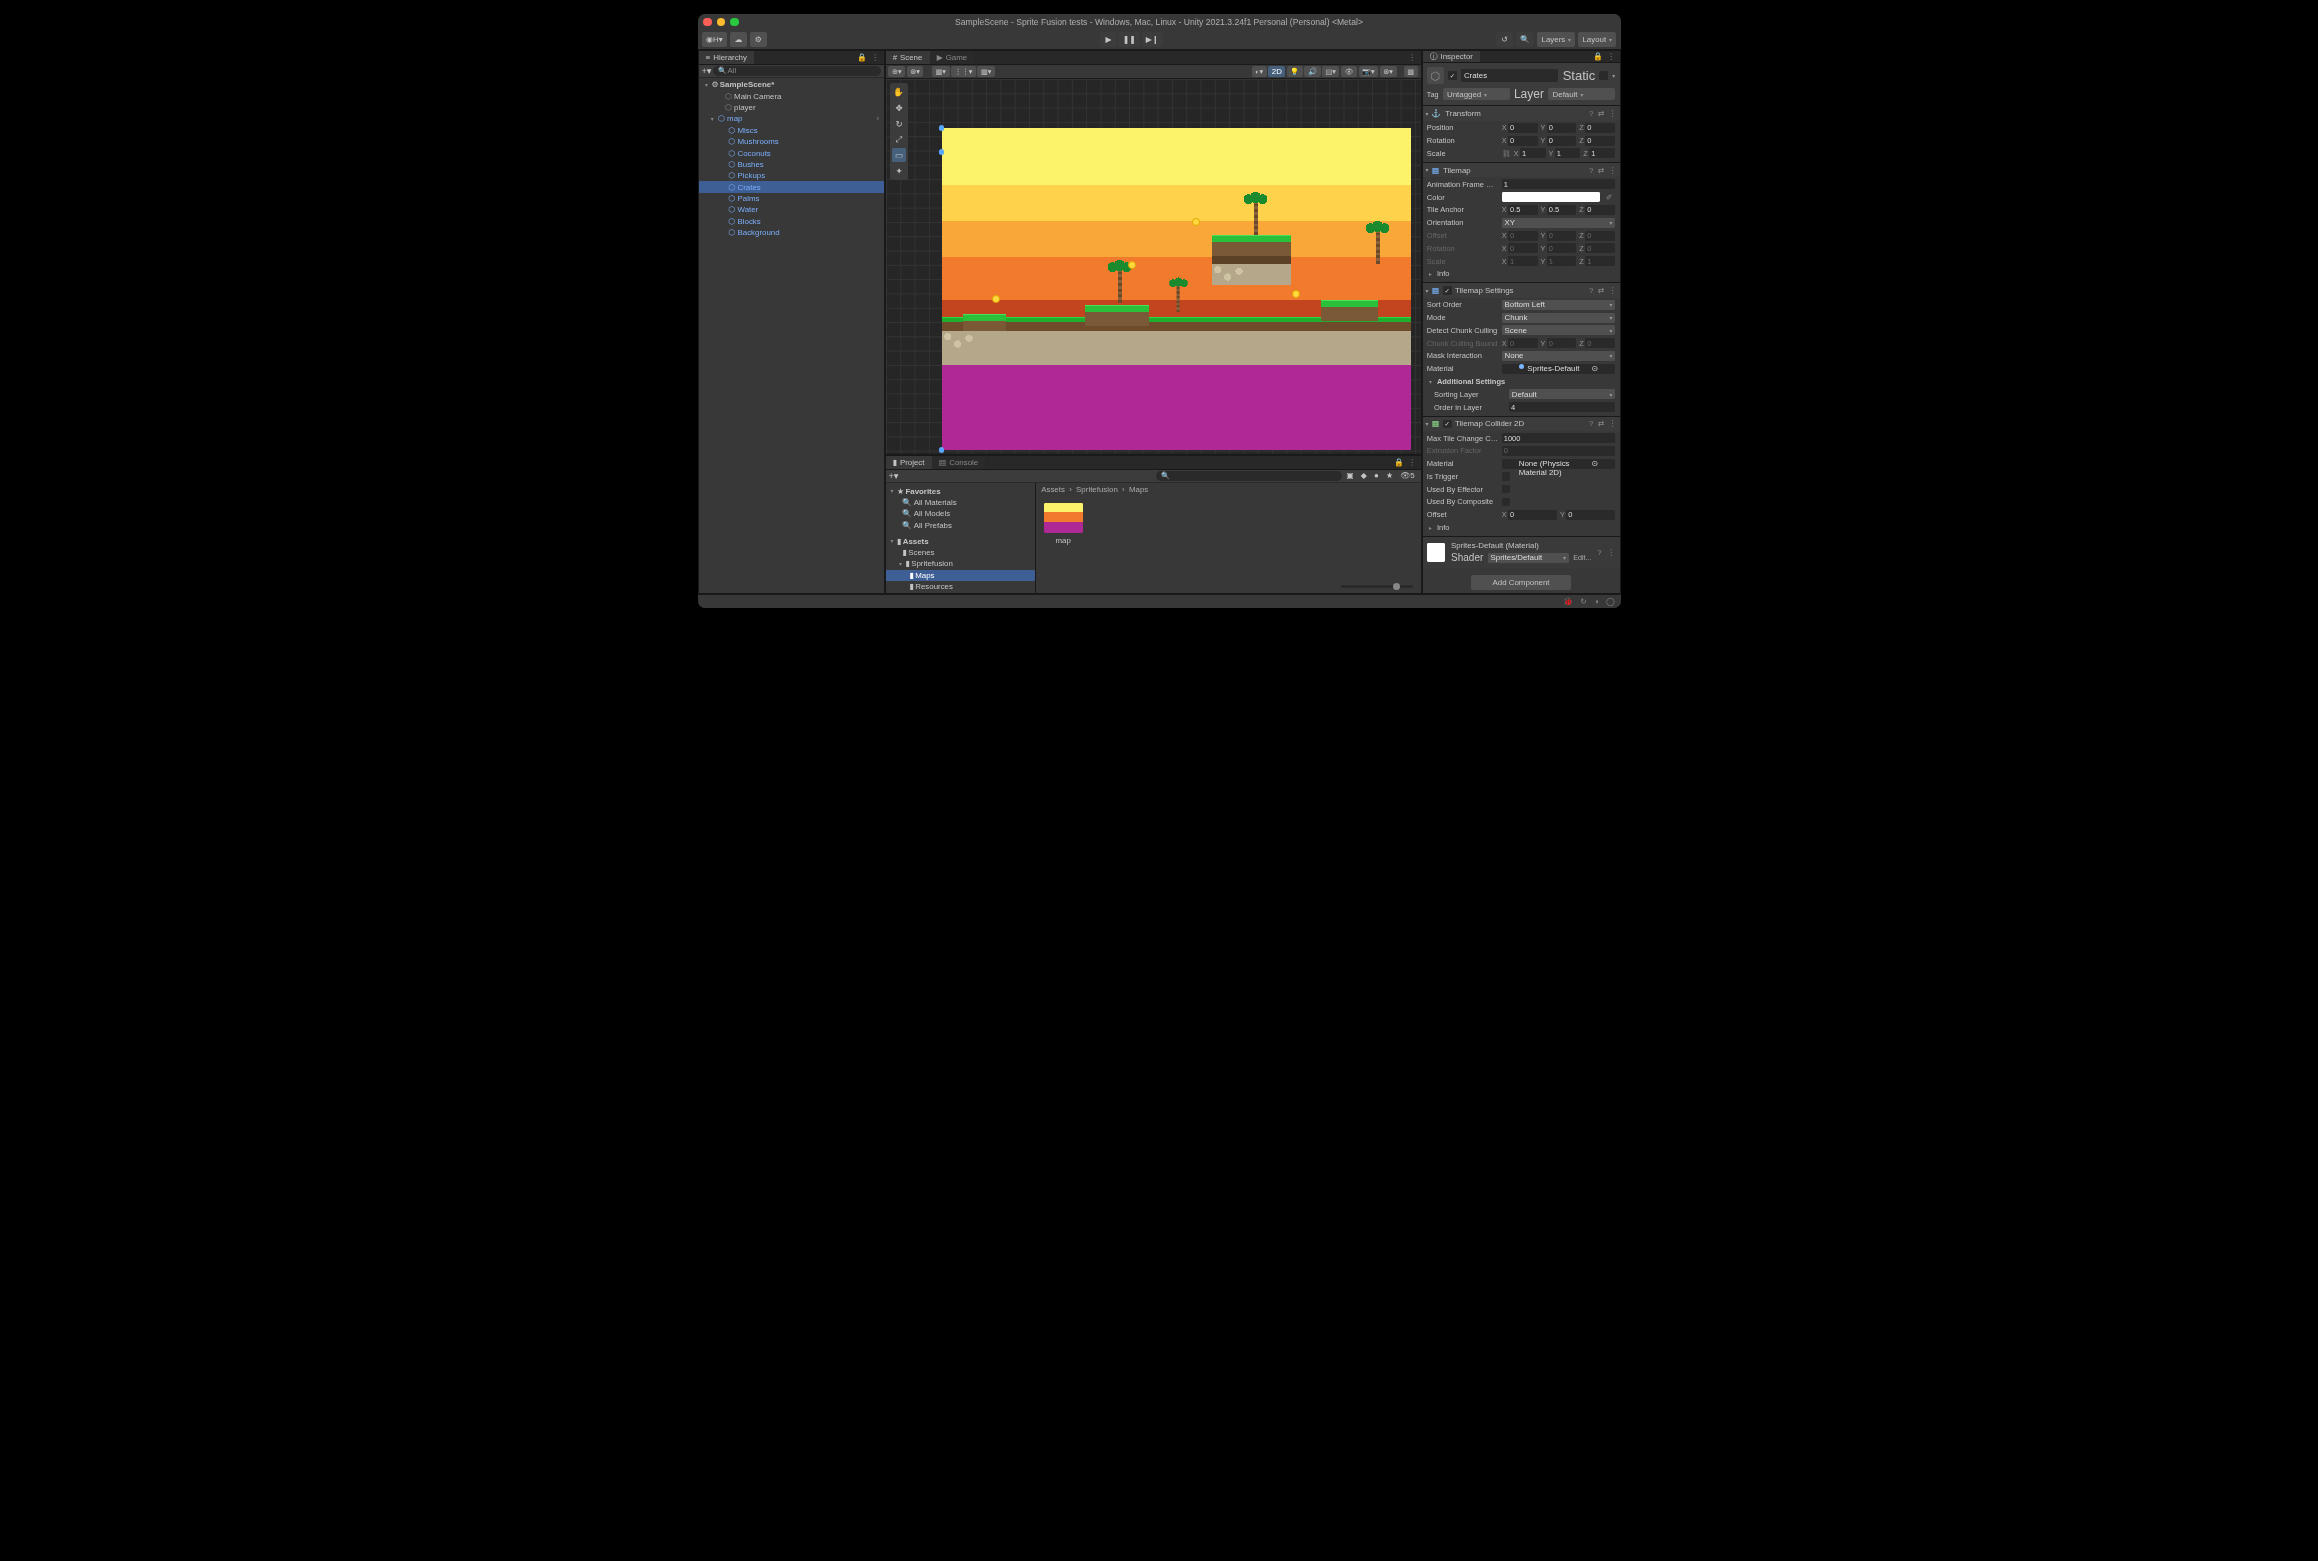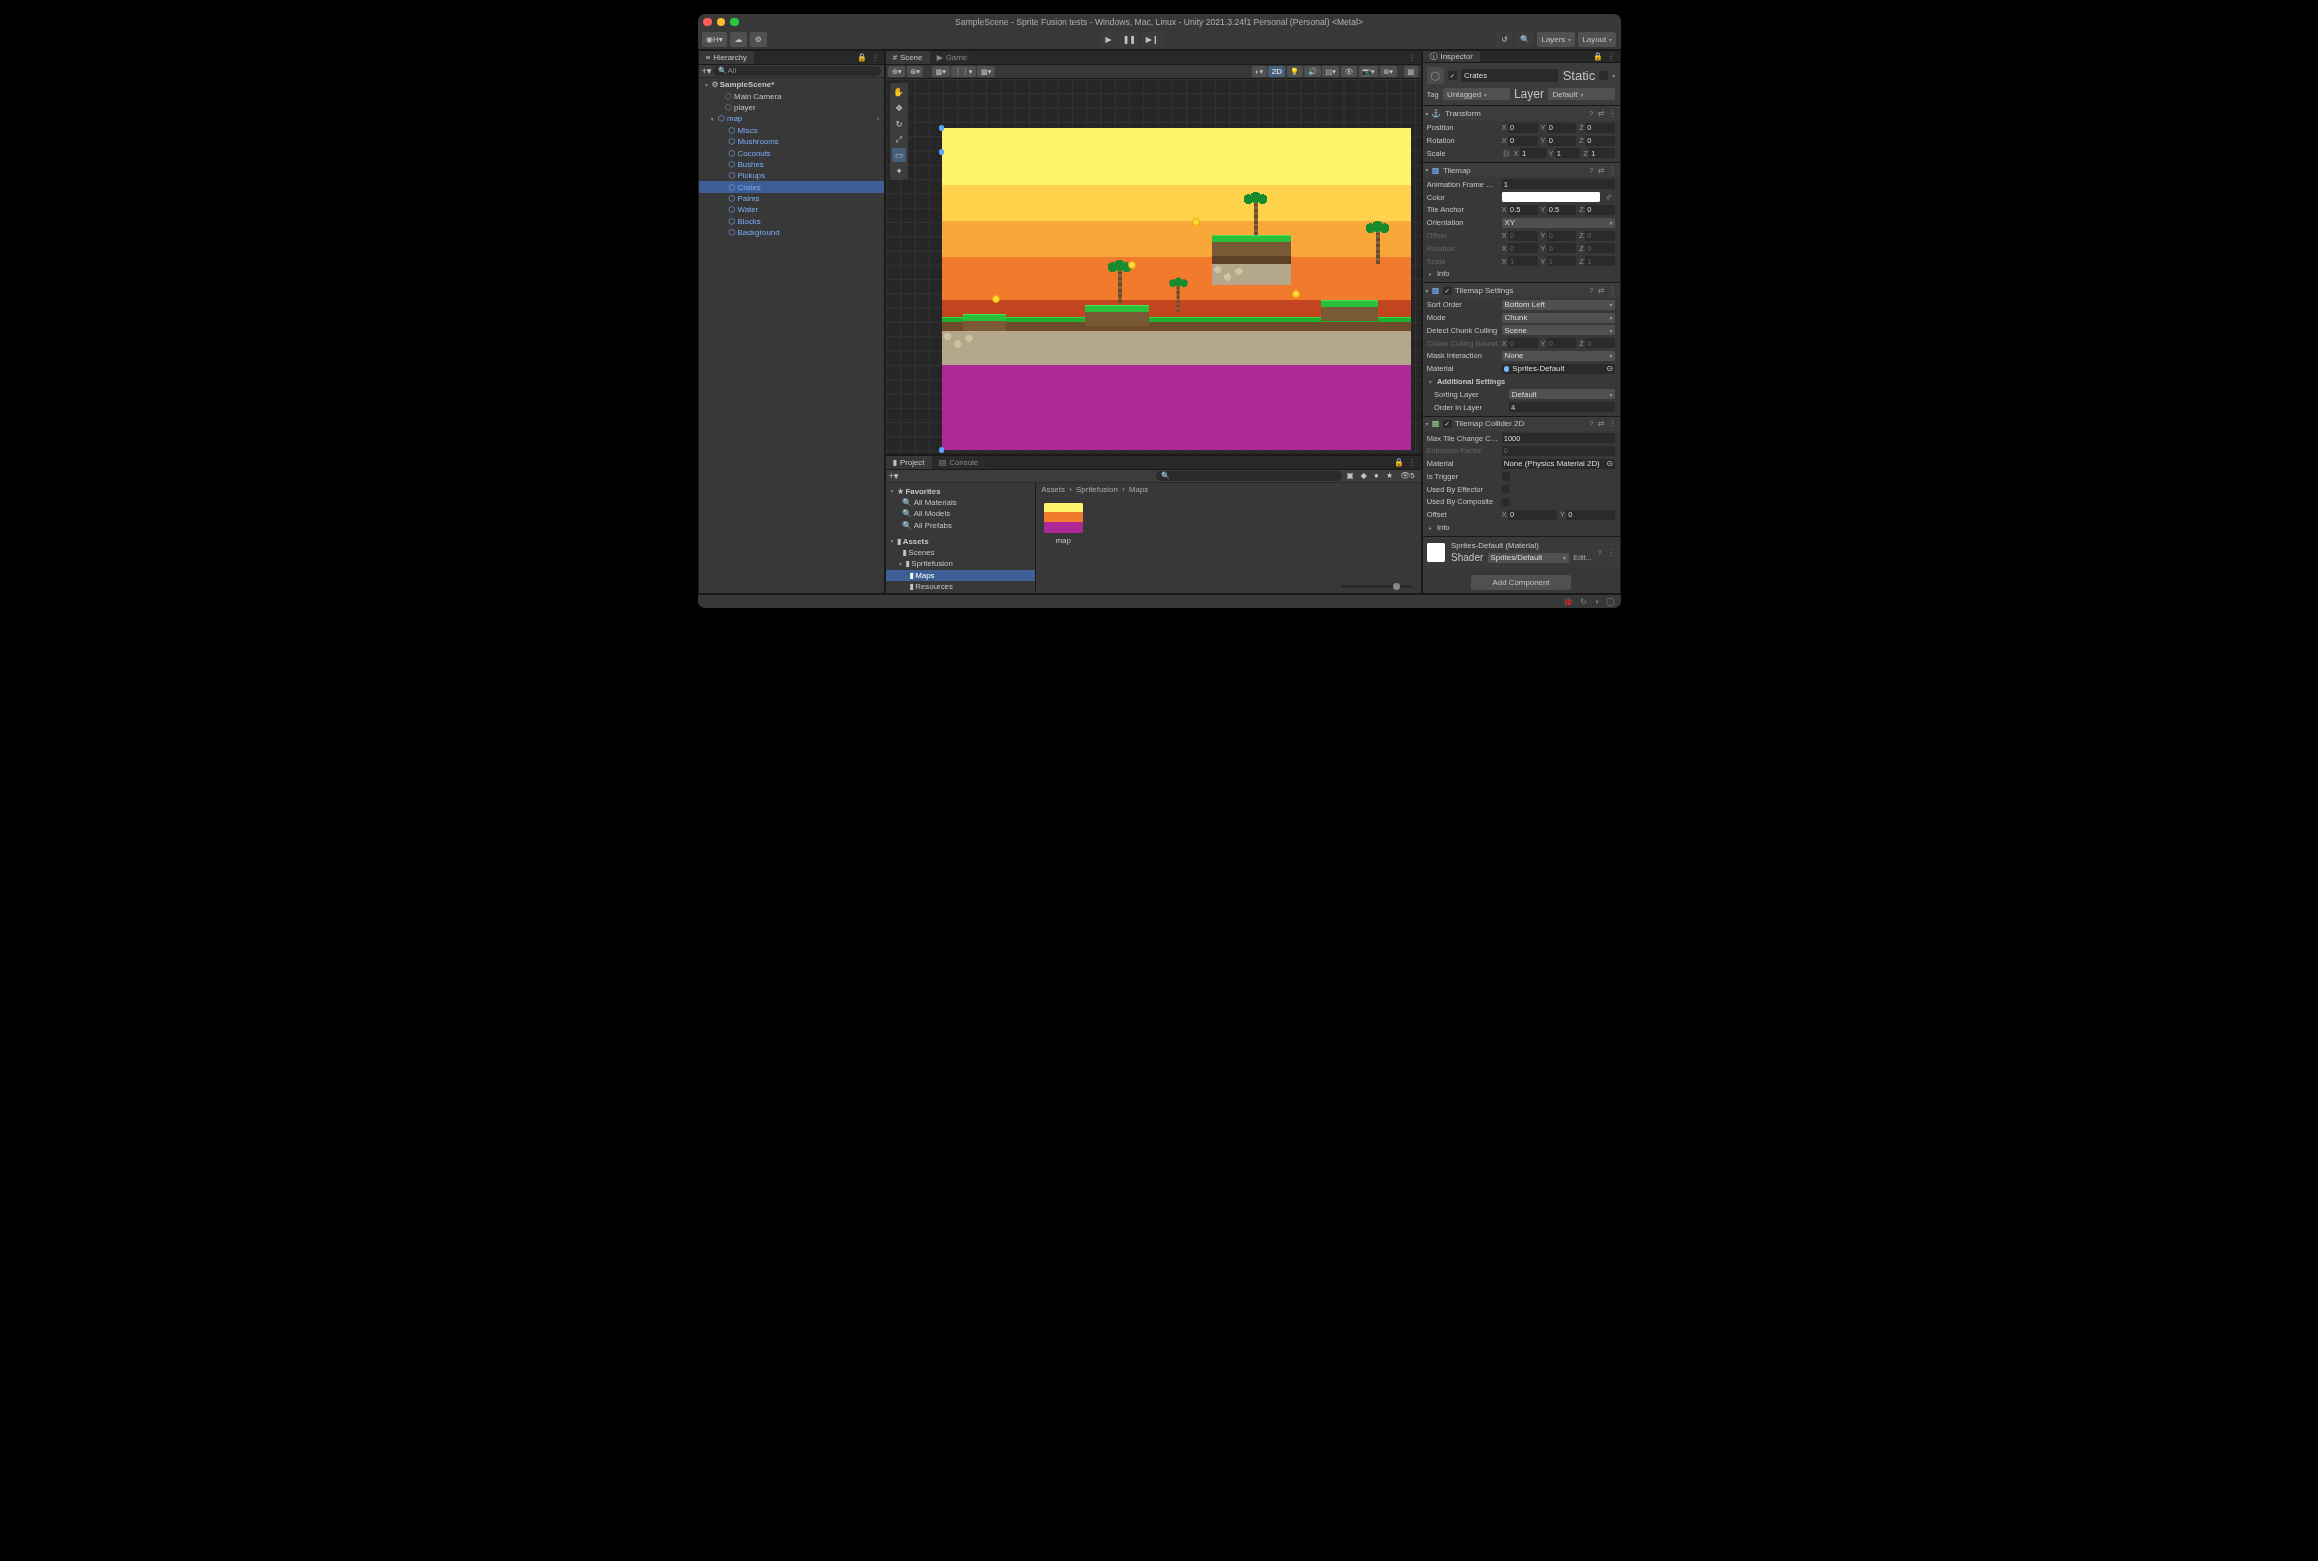--- a/index.html
+++ b/index.html
@@ -73,21 +73,21 @@
 .comp-header .icons { display: flex; gap: 4.3px; color: #888; font-size: 7.2px; }
 .comp-body { padding: 1.4px 4.3px 2.9px 4.3px; display: flex; flex-direction: column; gap: 1.4px; }
 .prop-row { display: flex; align-items: center; height: 11.4px; gap: 2.9px; }
 .prop-label { width: 72px; font-size: 7.5px; color: #c4c4c4; white-space: nowrap; overflow: hidden; text-overflow: ellipsis; }
 .prop-row.disabled .prop-label, .prop-row.disabled input { color: #666; }
 .xyz { display: flex; gap: 2.9px; flex: 1; }
 .xyz-field { display: flex; align-items: center; gap: 1.4px; flex: 1; }
 .xyz-field label { font-size: 7.2px; color: #999; }
 .num-in { background: #2a2a2a; border: none; border-radius: 1.4px; height: 10px; width: 100%; color: #ddd; padding: 0 2.1px; font-size: 7.5px; }
 .drp { background: #505050; flex: 1; border-radius: 1.4px; height: 10px; padding: 0 2.9px; color: #ddd; font-size: 7.5px; display: flex; align-items: center; justify-content: space-between; }
-.obj-field { background: #2a2a2a; flex: 1; border-radius: 1.4px; height: 10px; padding: 0 2px; color: #ddd; font-size: 7.5px; display: flex; align-items: center; gap: 2.9px; }
+.obj-field { background: #2a2a2a; flex: 1; border-radius: 1.4px; height: 10px; padding: 0 17px; color: #ddd; font-size: 7.5px; display: flex; align-items: flex-start; gap: 2.9px; }
 .dot-circle { width: 5.7px; height: 5.7px; border-radius: 50%; background: #7bb6ff; }
 .checkbox { width: 8.6px; height: 8.6px; background: #2a2a2a; border-radius: 1.4px; display: flex; align-items: center; justify-content: center; }
 .checkbox.checked::after { content: "✓"; font-size: 6.4px; color: #ddd; }
 .color-swatch { flex: 1; height: 10px; background: #fff; border-radius: 1.4px; }
 .add-comp-btn { margin: 7.2px auto; background: #505050; padding: 2.9px 21.5px; border-radius: 2.1px; cursor: pointer; }
 .material-box { background: #3a3a3a; padding: 4.3px; display: flex; align-items: center; gap: 5.7px; }
 .mat-preview { width: 18.6px; height: 18.6px; background: #fff; border-radius: 1.4px; }
 .statusbar { height: 14.3px; background: #383838; border-top: 0.7px solid #191919; display: flex; align-items: center; justify-content: flex-end; padding: 0 5.7px; gap: 7.2px; color: #888; }
 .palm { position: absolute; width: 29px; height: 50px; }
 .palm .trunk { position: absolute; left: 12px; top: 14.3px; width: 4.3px; height: 36px; background: repeating-linear-gradient(0deg,#6b4a2a 0 2.9px,#8a6138 2.9px 5.7px); }

